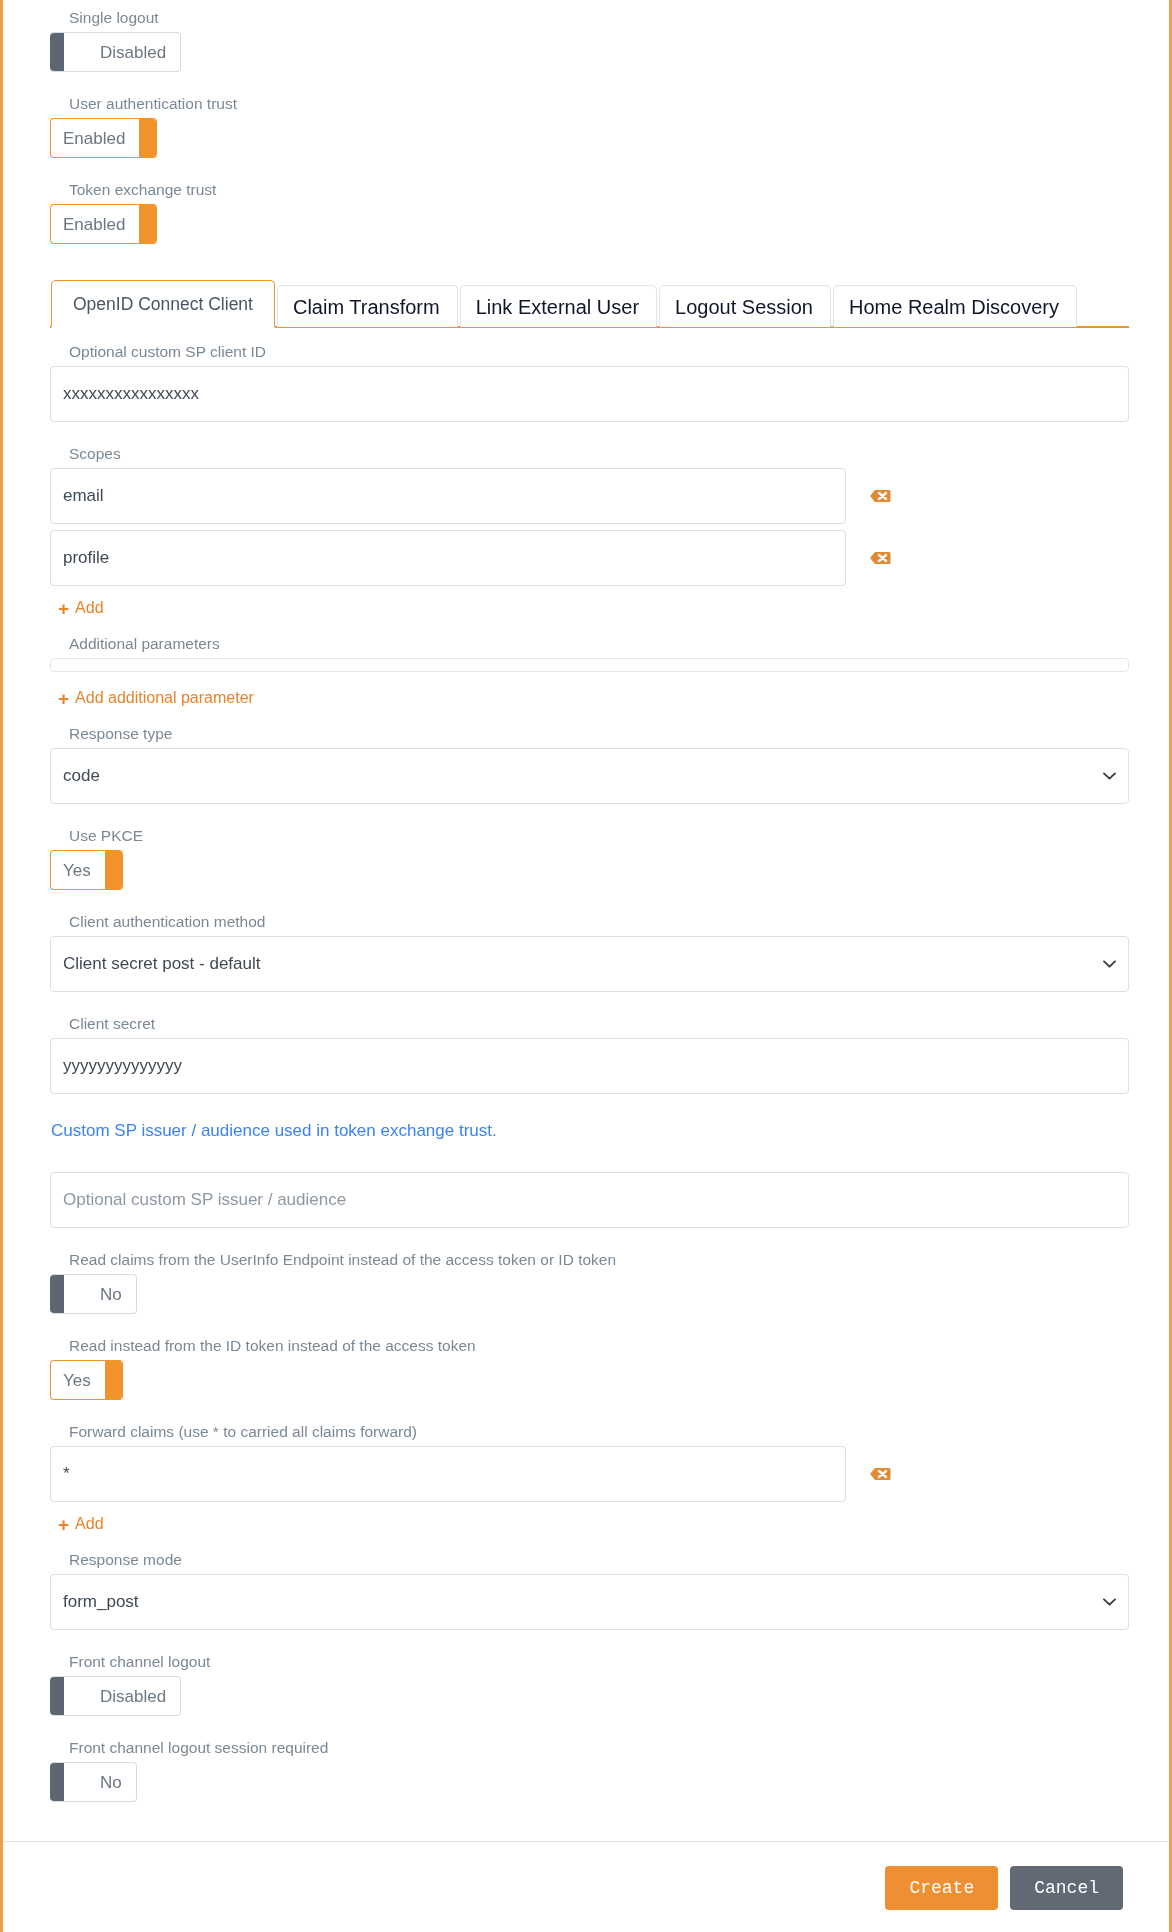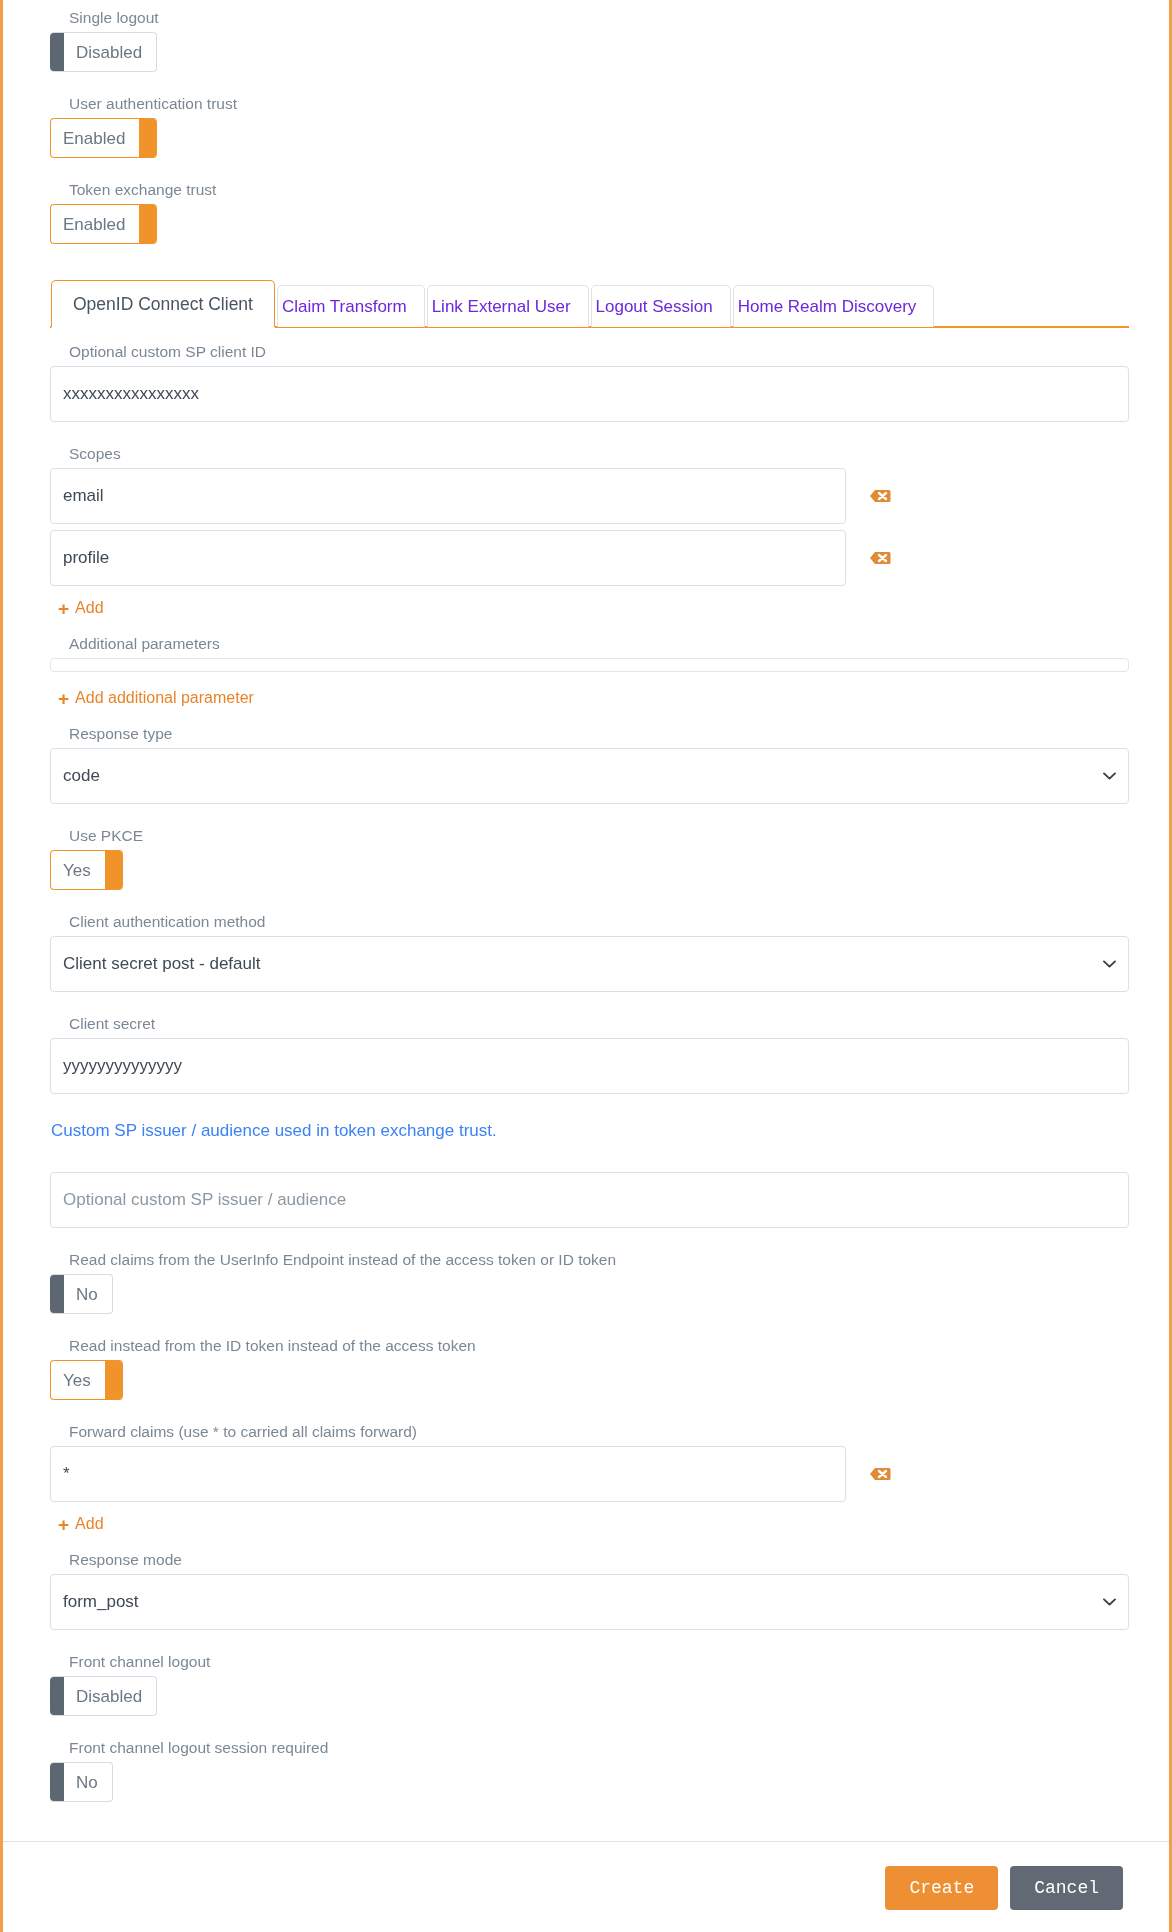--- a/index.html
+++ b/index.html
@@ -92,42 +92,43 @@
     padding: 0 14px 0 12px;
     font-size: 17px;
     line-height: 1;
     color: #6b7783;
     white-space: nowrap;
   }
   
   .switch.off {
     border: 1px solid #d7dce2;
     border-left: none;
+    gap: 24px;
   }
   .switch.off .knob { background: #5d6771; }
   
   .switch.on {
     border: 1px solid #f0932b;
     border-right: none;
   }
   .switch.on .knob-right { background: #f0932b; }
 
   
   .tabs {
     display: flex;
     align-items: flex-end;
     margin: 18px 0 0 0;
     padding-left: 1px;
     border-bottom: 2px solid #f0932b;
     height: 44px;
   }
   .tab {
-    font-size: 17px;
-    padding: 11px 17px 10px 4px;
-    color: #6d28d9;
+    font-size: 20px;
+    padding: 11px 17px 10px 15px;
+    color: #0f172a;
     background: #ffffff;
     border: 1px solid #dfe3e8;
     border-bottom: none;
     border-radius: 5px 5px 0 0;
     margin-right: 2px;
     cursor: pointer;
     line-height: 20px;
     white-space: nowrap;
     position: relative;
     top: 1px;

